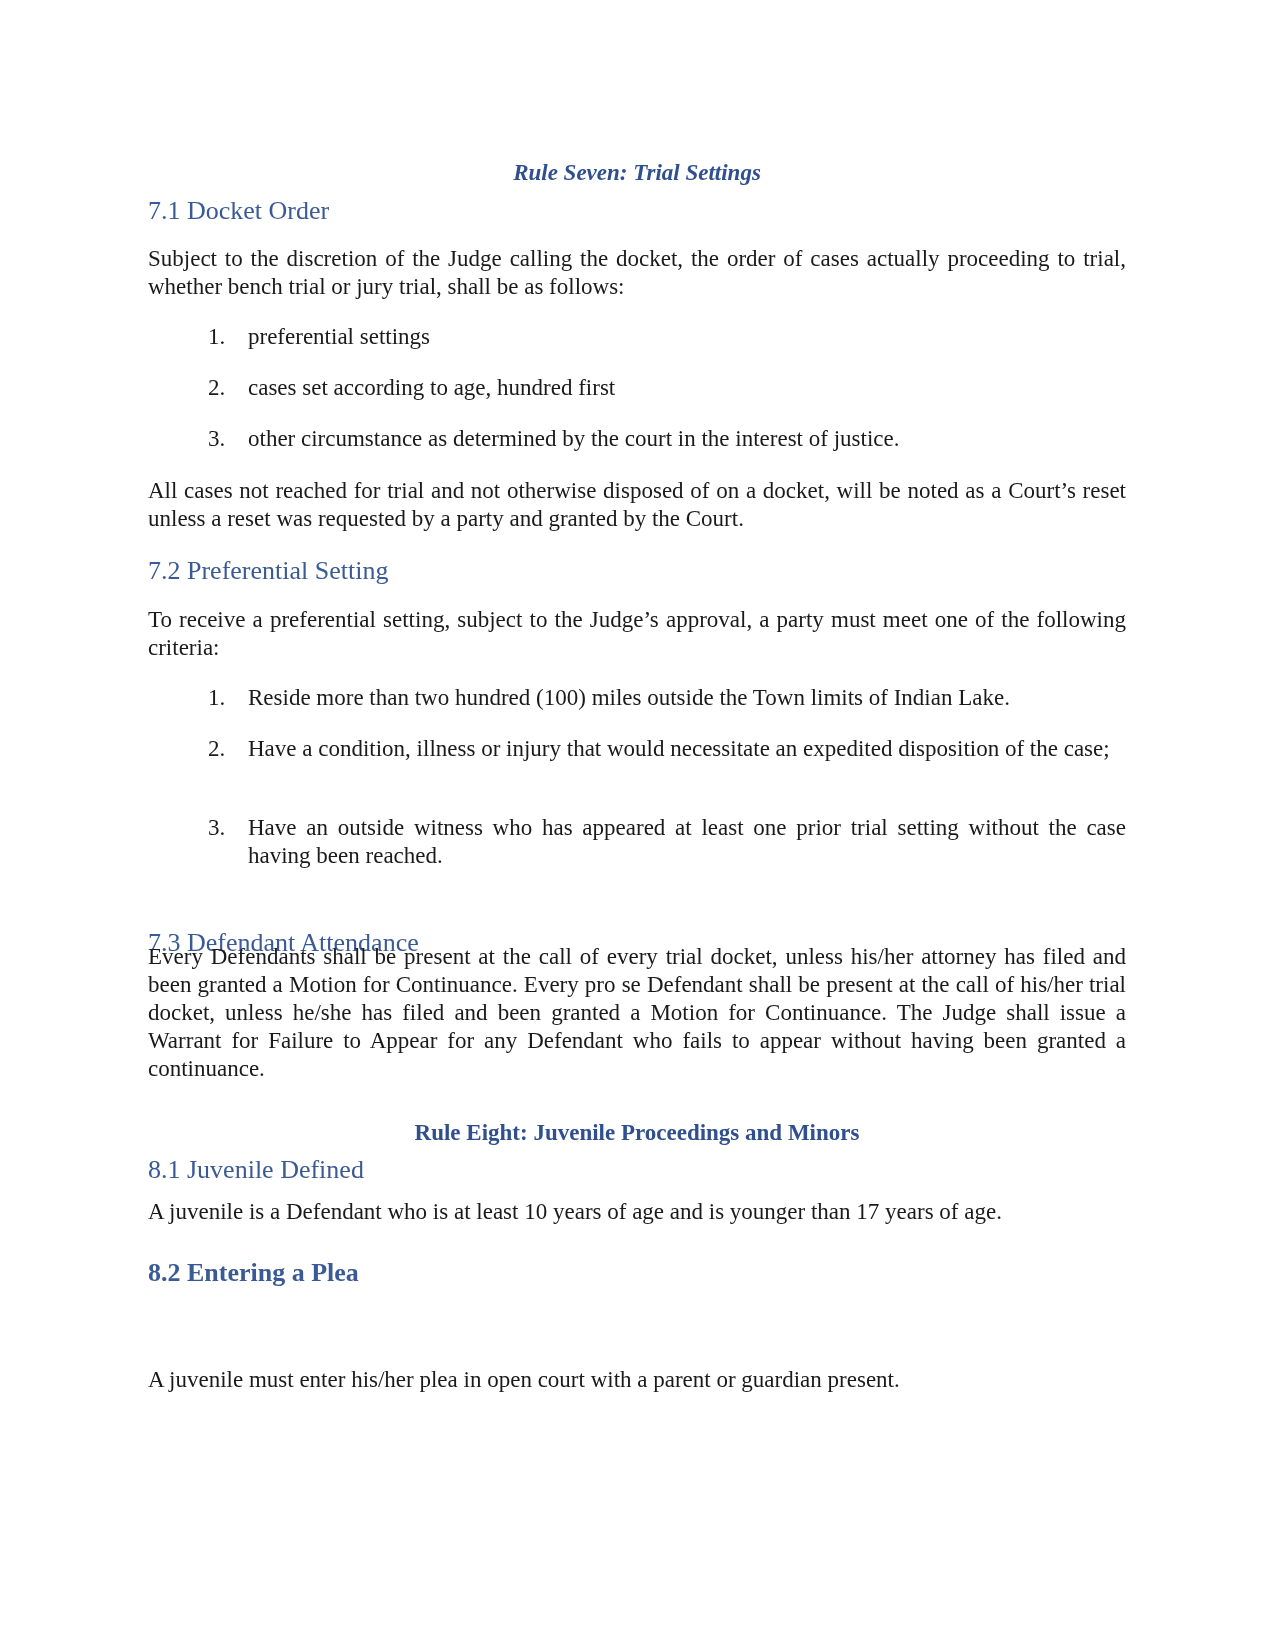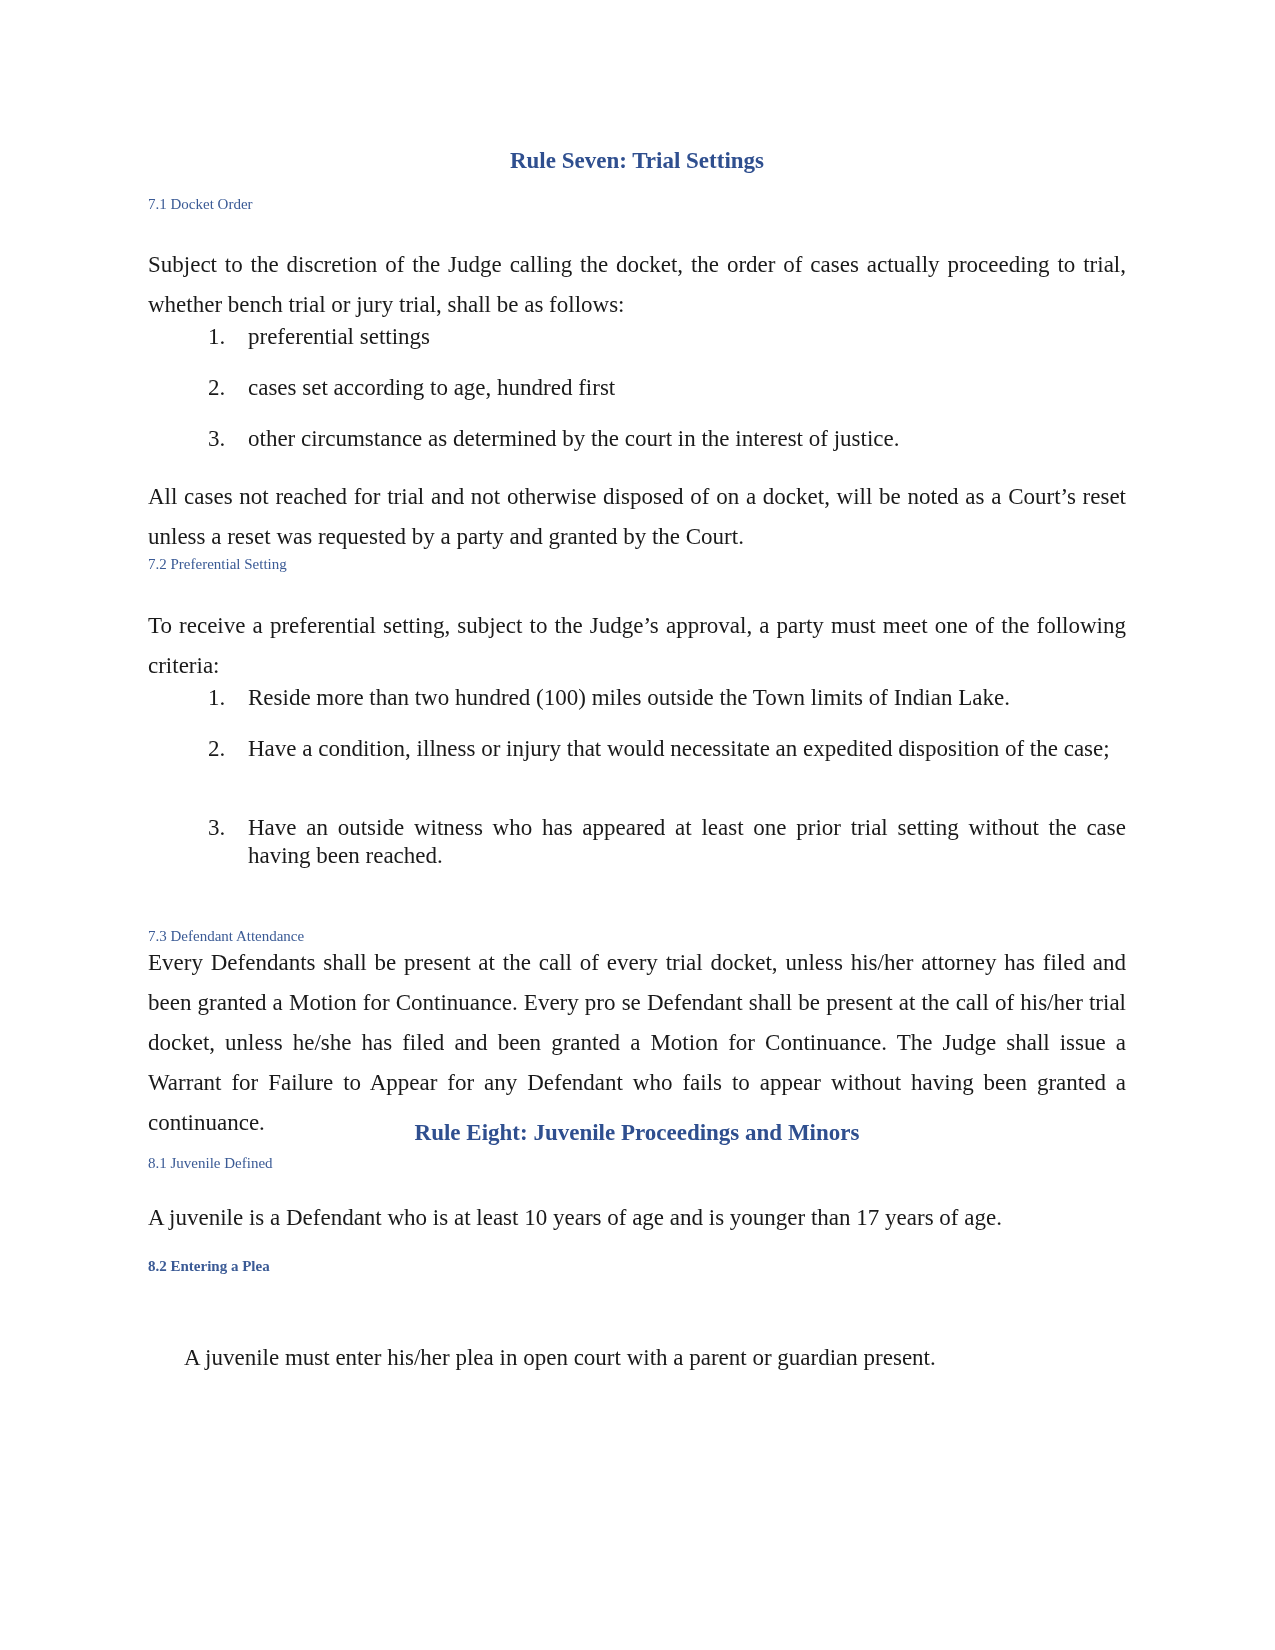--- a/index.html
+++ b/index.html
@@ -1,32 +1,32 @@
 <!DOCTYPE html>
 <html><head>
 <meta charset="utf-8">
 <style>
   html, body { margin: 0; padding: 0; background: #ffffff; }
   body { width: 1275px; height: 1650px; position: relative; overflow: hidden;
          font-family: "Liberation Serif", "DejaVu Serif", serif; color: #1a1a1a; }
   .page { position: absolute; left: 148px; top: 0; width: 978px; }
   .rule-title { position: absolute; left: 0; width: 978px; text-align: center;
                 font-weight: bold; color: #2f4f8f; font-size: 23px; }
-  .sec { position: absolute; left: 0; color: #3a5a95; font-size: 15px; }
-  .para { position: absolute; left: 0; width: 978px; font-size: 23px; line-height: 40px;
+  .sec { position: absolute; left: 0; color: #3a5a95; font-size: 26px; }
+  .para { position: absolute; left: 0; width: 978px; font-size: 23px; line-height: 28px;
           text-align: justify; text-align-last: left; }
   .li { position: absolute; left: 60px; width: 918px; font-size: 23px; line-height: 28px; }
   .li .num { position: absolute; left: 0; width: 30px; }
   .li .txt { position: absolute; left: 40px; width: 878px; text-align: justify; text-align-last: left; }
 </style>
 </head>
 <body>
 
 <div class="page">
-  <div class="rule-title" style="top:148px;">Rule Seven: Trial Settings</div>
+  <div class="rule-title" style="top:160px;font-style:italic;">Rule Seven: Trial Settings</div>
 
   <div class="sec" style="top:196px;">7.1 Docket Order</div>
   <div class="para" style="top:245px;">Subject to the discretion of the Judge calling the docket, the order of cases actually proceeding to trial, whether bench trial or jury trial, shall be as follows:</div>
   <div class="li" style="top:323px;">
     <span class="num">1.</span>
     <span class="txt">preferential settings</span>
   </div>
   <div class="li" style="top:374px;">
     <span class="num">2.</span>
     <span class="txt">cases set according to age, hundred first</span>
@@ -54,14 +54,14 @@
 
   <div class="sec" style="top:893px;margin-top:35px;">7.3 Defendant Attendance</div>
   <div class="para" style="top:943px;">Every Defendants shall be present at the call of every trial docket, unless his/her attorney has filed and been granted a Motion for Continuance. Every pro se Defendant shall be present at the call of his/her trial docket, unless he/she has filed and been granted a Motion for Continuance. The Judge shall issue a Warrant for Failure to Appear for any Defendant who fails to appear without having been granted a continuance.</div>
 
   <div class="rule-title" style="top:1105px;margin-top:15px;">Rule Eight: Juvenile Proceedings and Minors</div>
 
   <div class="sec" style="top:1155px;">8.1 Juvenile Defined</div>
   <div class="para" style="top:1188px;margin-top:10px;">A juvenile is a Defendant who is at least 10 years of age and is younger than 17 years of age.</div>
 
   <div class="sec" style="top:1258px;font-weight:bold;">8.2 Entering a Plea</div>
-  <div class="para" style="top:1338px;margin-left:36px;">A juvenile must enter his/her plea in open court with a parent or guardian present.</div>
+  <div class="para" style="top:1366px;">A juvenile must enter his/her plea in open court with a parent or guardian present.</div>
 </div>
 
 </body></html>

